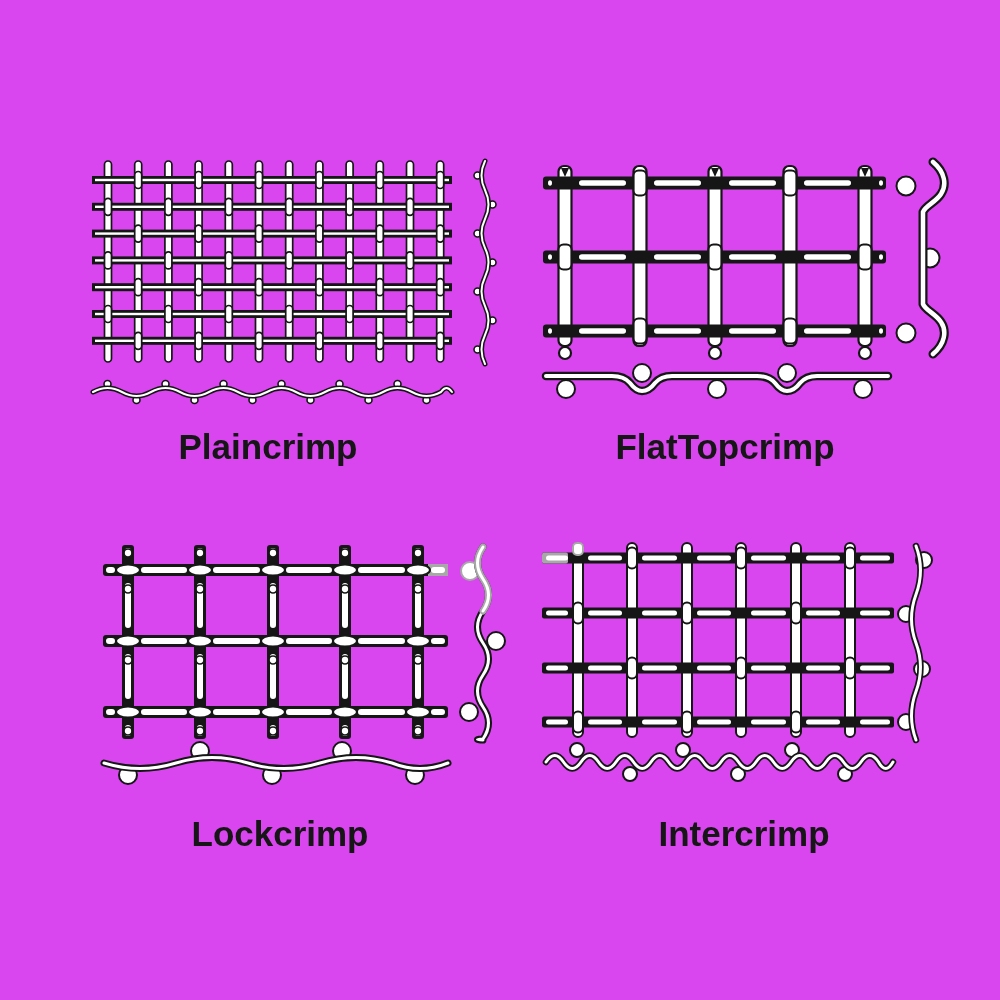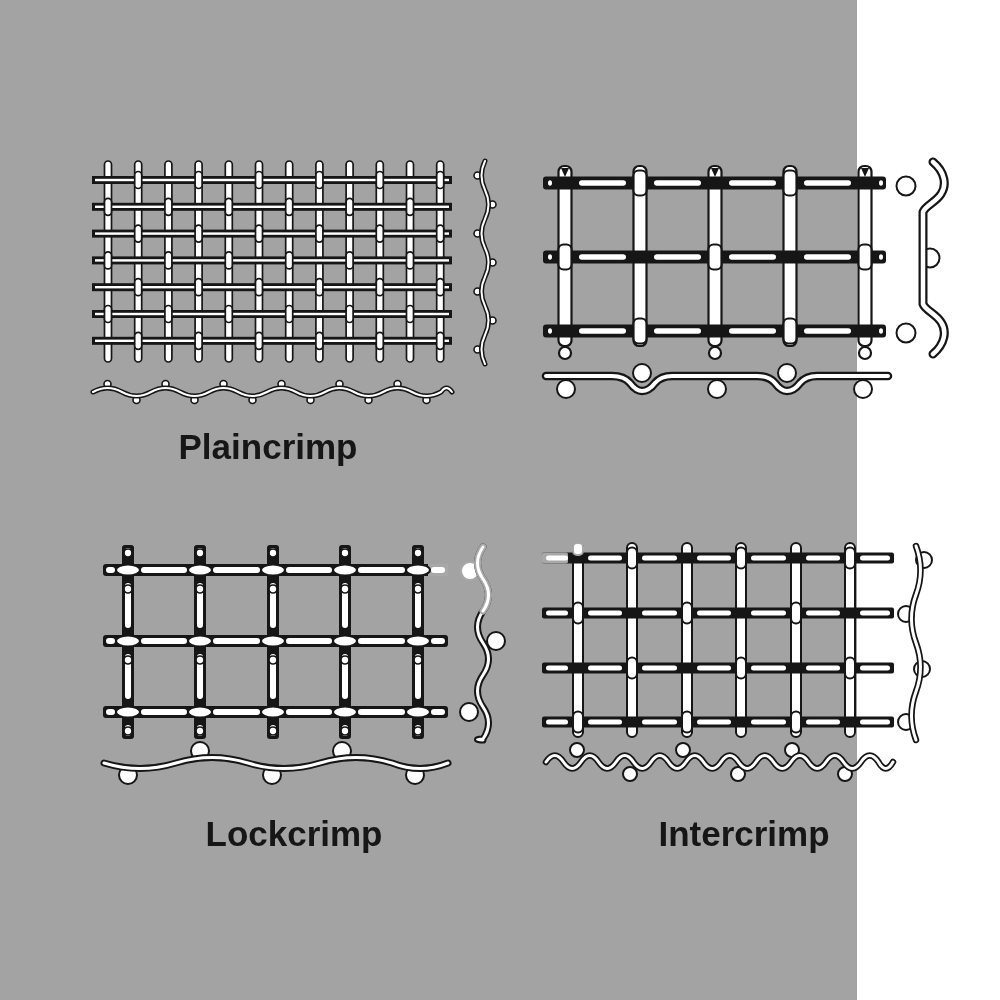--- a/index.html
+++ b/index.html
@@ -1,17 +1,17 @@
 <!DOCTYPE html>
 <html><head>
 <meta charset="utf-8">
 <style>
   html,body{margin:0;padding:0;background:#ffffff;}
   body{width:1000px;height:1000px;overflow:hidden;}
-  .figure{position:relative;width:857px;height:1000px;background:#a3a3a3;}
+  .figure{position:relative;width:1000px;height:1000px;background:#d946ef;}
   #diagram{position:absolute;left:0;top:0;width:1000px;height:1000px;}
   .caption{
     position:absolute;
     transform:translateX(-50%);
     font-family:"Liberation Sans", sans-serif;
     font-weight:700;
     font-size:35px;
     line-height:44px;
     color:#161616;
     white-space:nowrap;
@@ -355,15 +355,16 @@
           <circle cx="683" cy="750" r="7" fill="#ffffff" stroke="#161616" stroke-width="2"></circle>
           <circle cx="738" cy="774" r="7" fill="#ffffff" stroke="#161616" stroke-width="2"></circle>
           <circle cx="792" cy="750" r="7" fill="#ffffff" stroke="#161616" stroke-width="2"></circle>
           <circle cx="845" cy="774" r="7" fill="#ffffff" stroke="#161616" stroke-width="2"></circle>
           <path d="M 546 762 Q 554.75 749 563.5 762 Q 572.25 775 581 762 Q 589.75 749 598.5 762 Q 607.25 775 616 762 Q 624.75 749 633.5 762 Q 642.25 775 651 762 Q 659.75 749 668.5 762 Q 677.25 775 686 762 Q 694.75 749 703.5 762 Q 712.25 775 721 762 Q 729.75 749 738.5 762 Q 747.25 775 756 762 Q 764.75 749 773.5 762 Q 782.25 775 791 762 Q 799.75 749 808.5 762 Q 817.25 775 826 762 Q 834.75 749 843.5 762 Q 852.25 775 861 762 Q 869.75 749 878.5 762 Q 885.75 775 893 762" fill="none" stroke="#161616" stroke-width="6.5" stroke-linecap="round" stroke-linejoin="round"></path>
           <path d="M 546 762 Q 554.75 749 563.5 762 Q 572.25 775 581 762 Q 589.75 749 598.5 762 Q 607.25 775 616 762 Q 624.75 749 633.5 762 Q 642.25 775 651 762 Q 659.75 749 668.5 762 Q 677.25 775 686 762 Q 694.75 749 703.5 762 Q 712.25 775 721 762 Q 729.75 749 738.5 762 Q 747.25 775 756 762 Q 764.75 749 773.5 762 Q 782.25 775 791 762 Q 799.75 749 808.5 762 Q 817.25 775 826 762 Q 834.75 749 843.5 762 Q 852.25 775 861 762 Q 869.75 749 878.5 762 Q 885.75 775 893 762" fill="none" stroke="#ffffff" stroke-width="3" stroke-linecap="round" stroke-linejoin="round"></path>
         </g>
       </g>
     </svg>
   <div class="caption" style="left: 268px; top: 425px;">Plaincrimp</div>
-  <div class="caption" style="left: 280px; top: 812px; margin-left: 14px;">Lockcrimp</div>
+  <div class="caption" style="left: 725px; top: 425px;">FlatTopcrimp</div>
+  <div class="caption" style="left: 280px; top: 812px;">Lockcrimp</div>
   <div class="caption" style="left: 744px; top: 812px;">Intercrimp</div>
 </div>
 
 </body></html>

